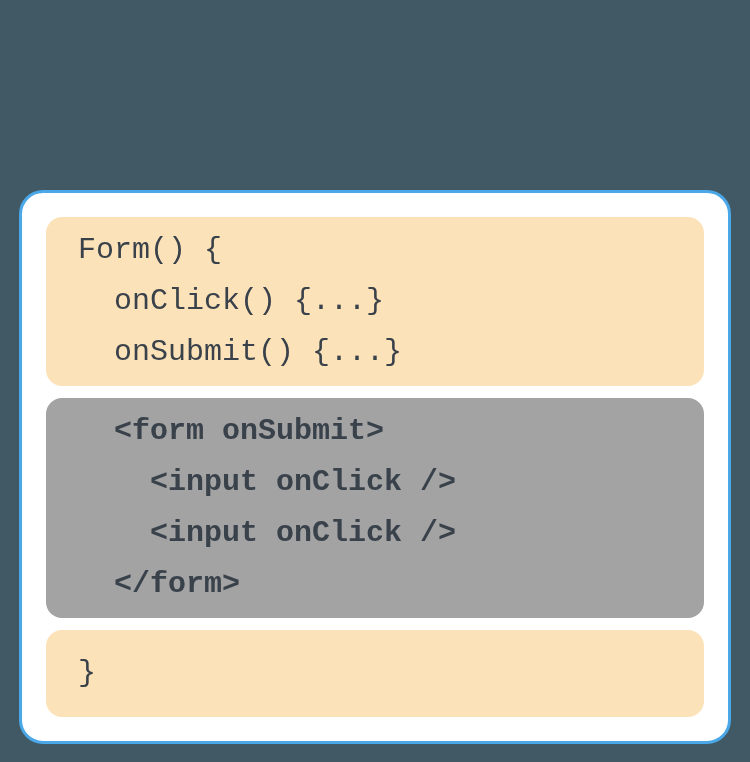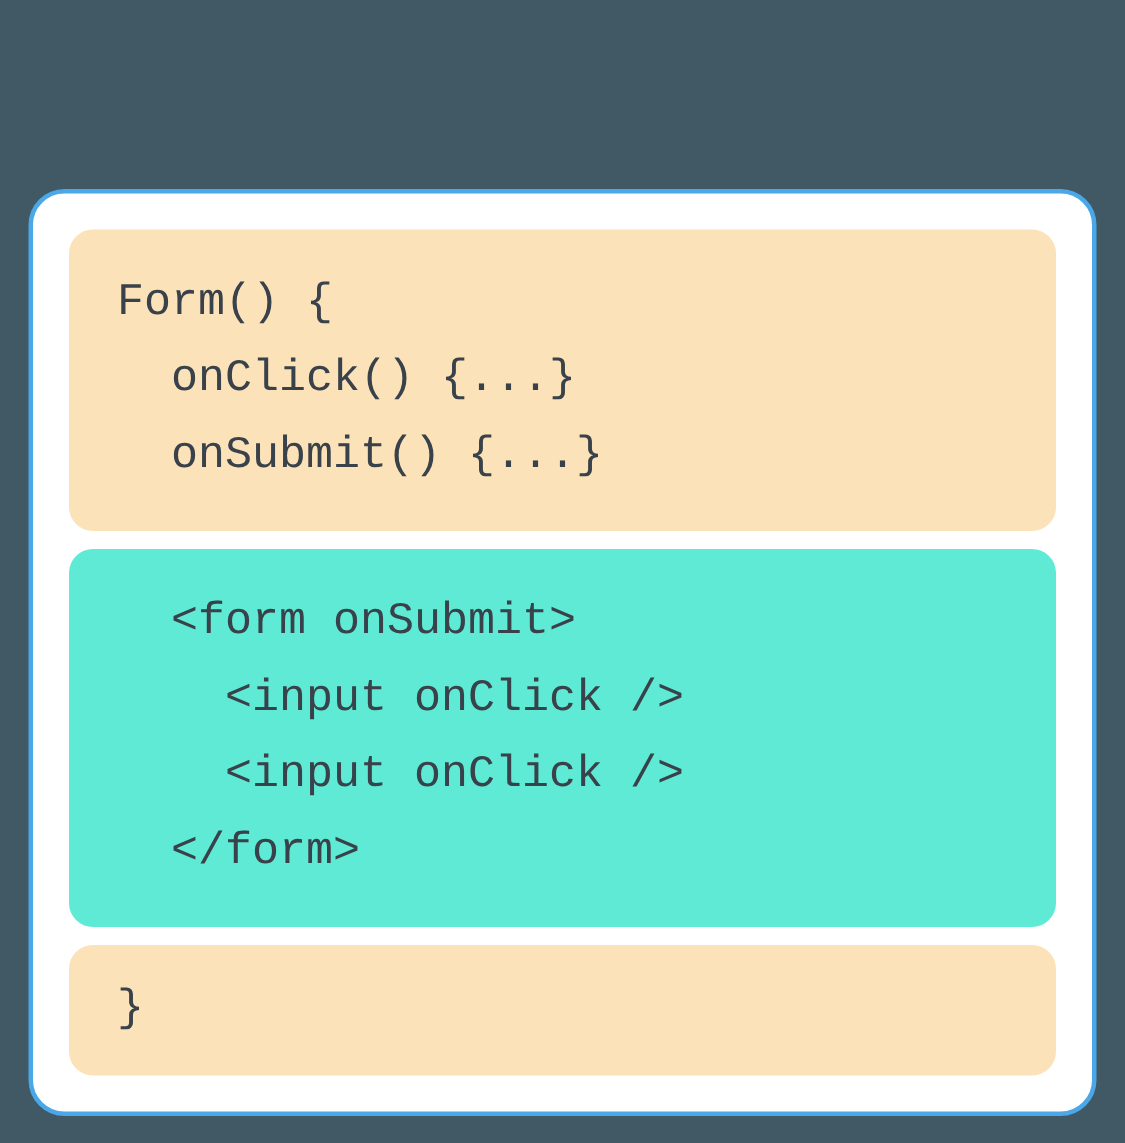--- a/index.html
+++ b/index.html
@@ -25,33 +25,34 @@
       border: 3px solid #4aa7e8;
       border-radius: 24px;
       padding: 24px;
       display: flex;
       flex-direction: column;
       gap: 12px;
     }
     
     .code-block {
       border-radius: 16px;
-      padding: 24px 32px;
+      padding: 8px 32px;
       font-size: 30px;
       line-height: 1.7;
       color: #39414a;
       white-space: pre;
     }
     
     .block-peach {
       background: #fce2b8;
     }
     
     .block-lavender {
-      background: #5eead4;
+      background: #a3a3a3;
+      font-weight: bold;
     }
     
     .block-small {
       padding: 18px 32px;
     }
   </style>
 </head>
 <body>
 
 <div class="card">

